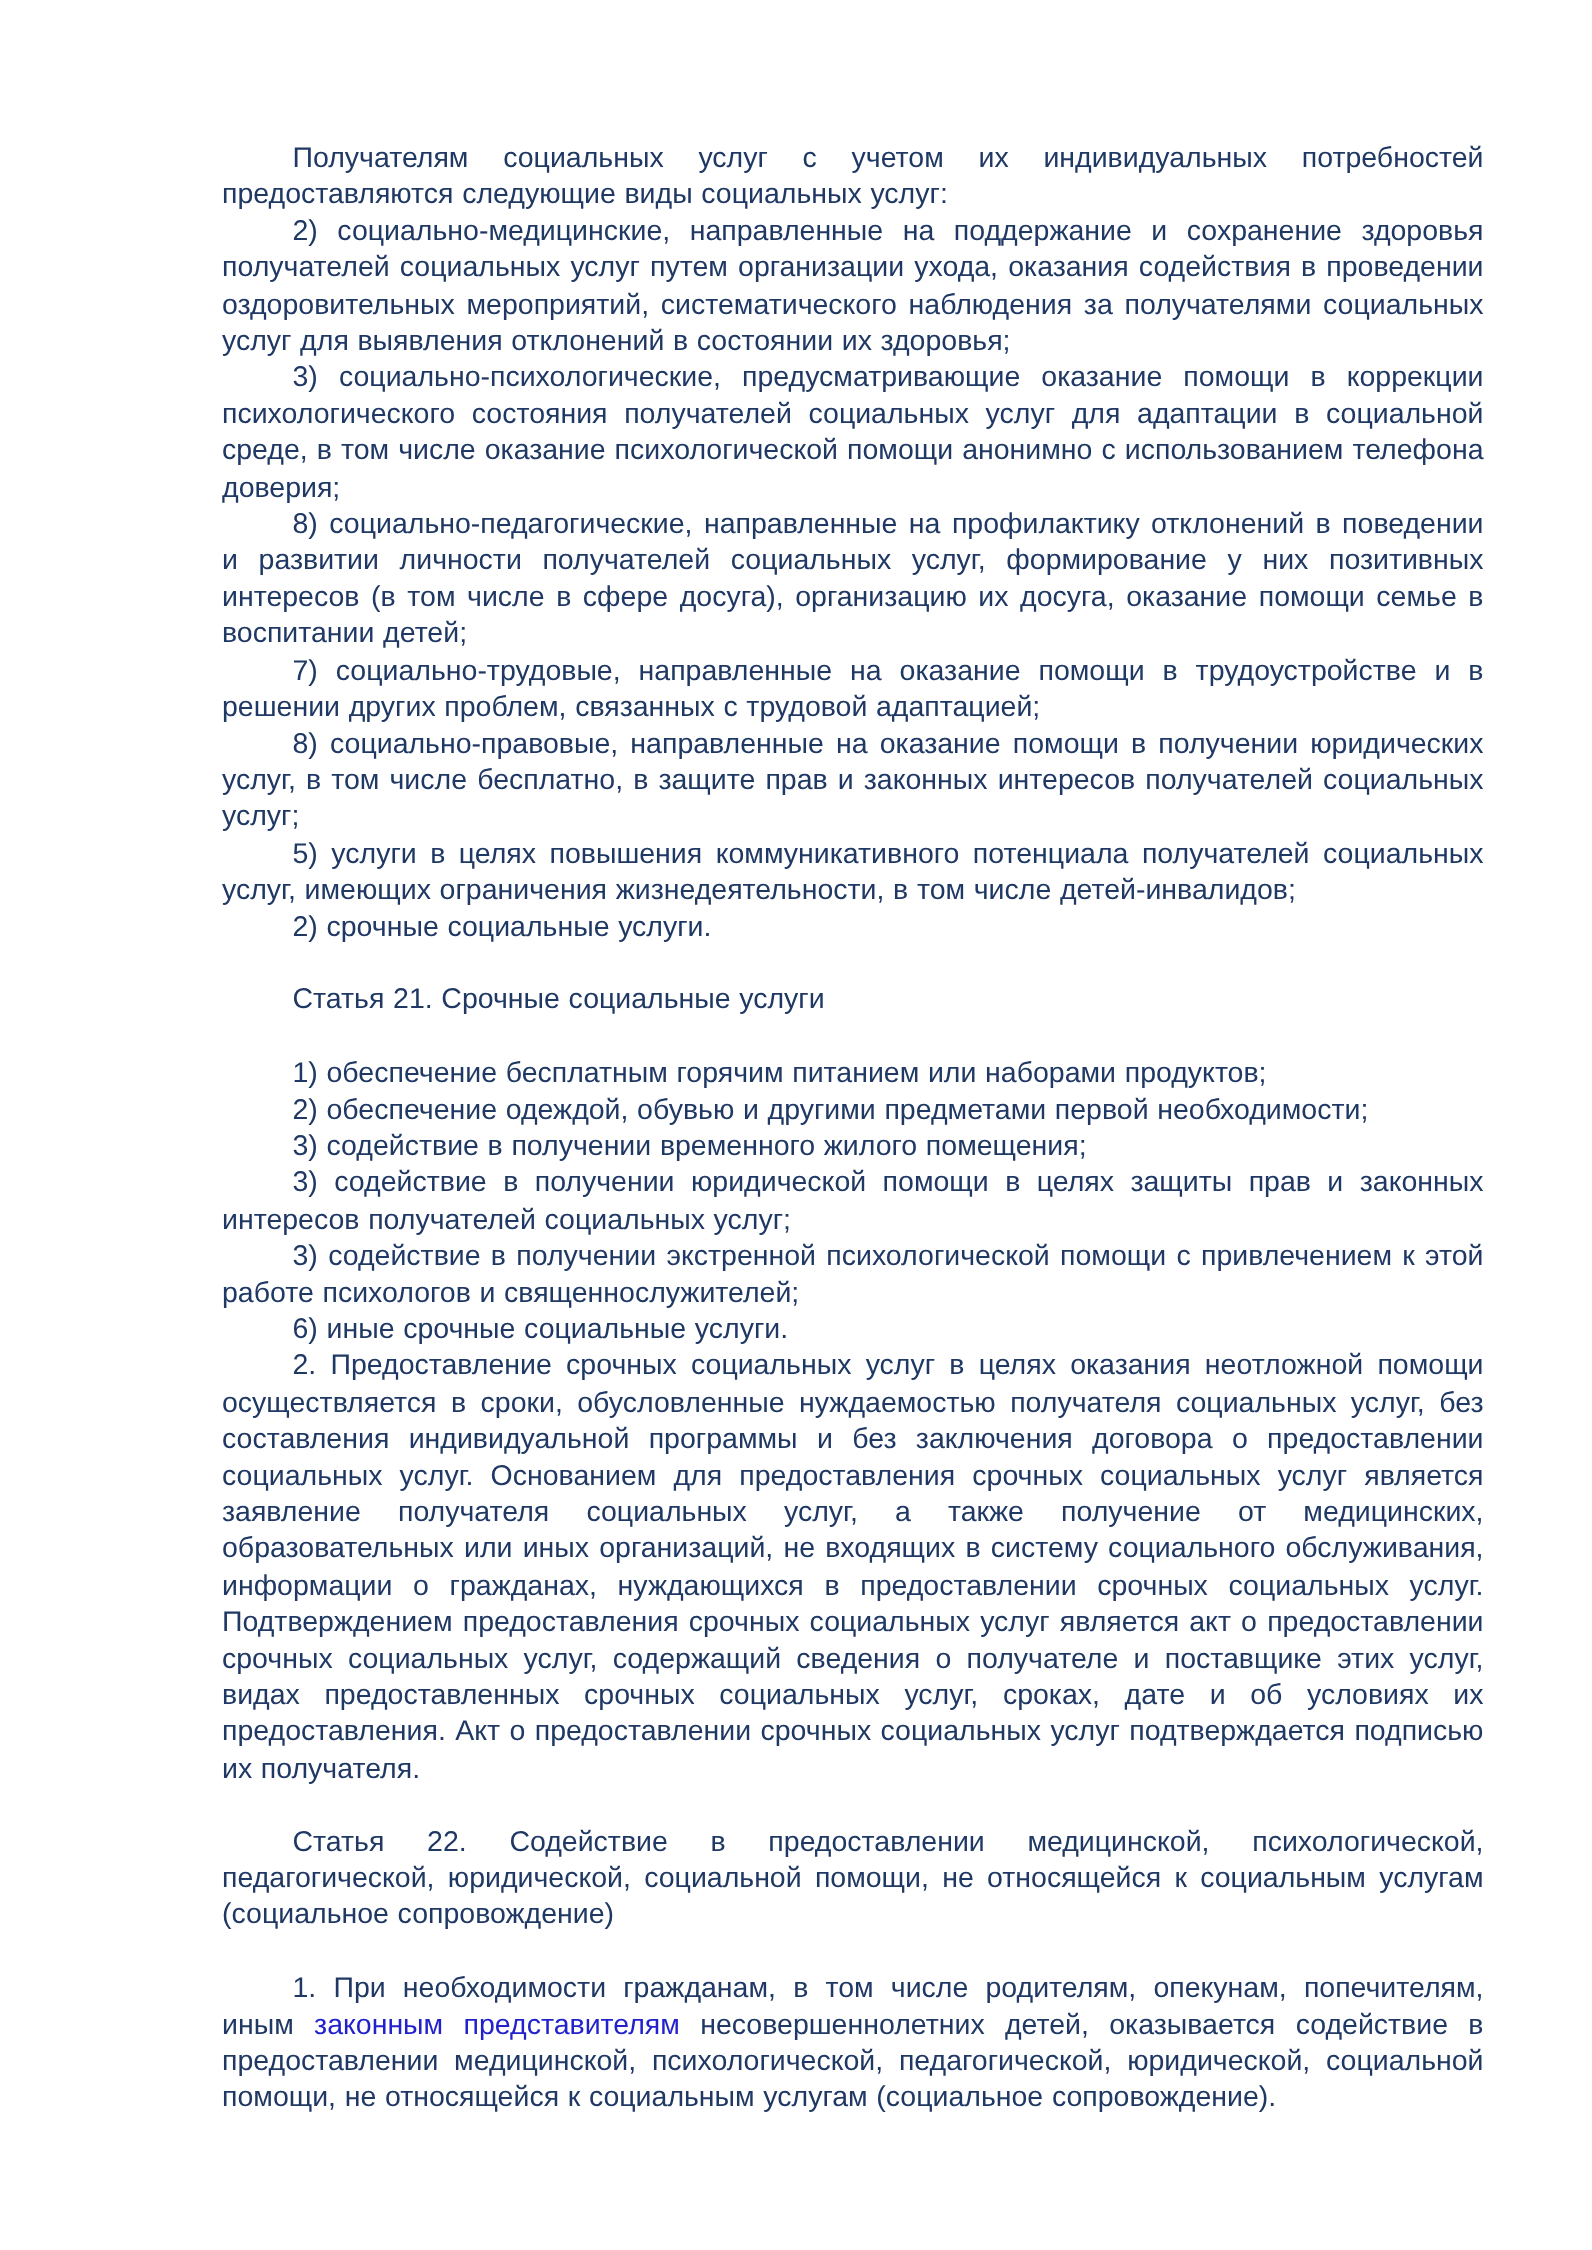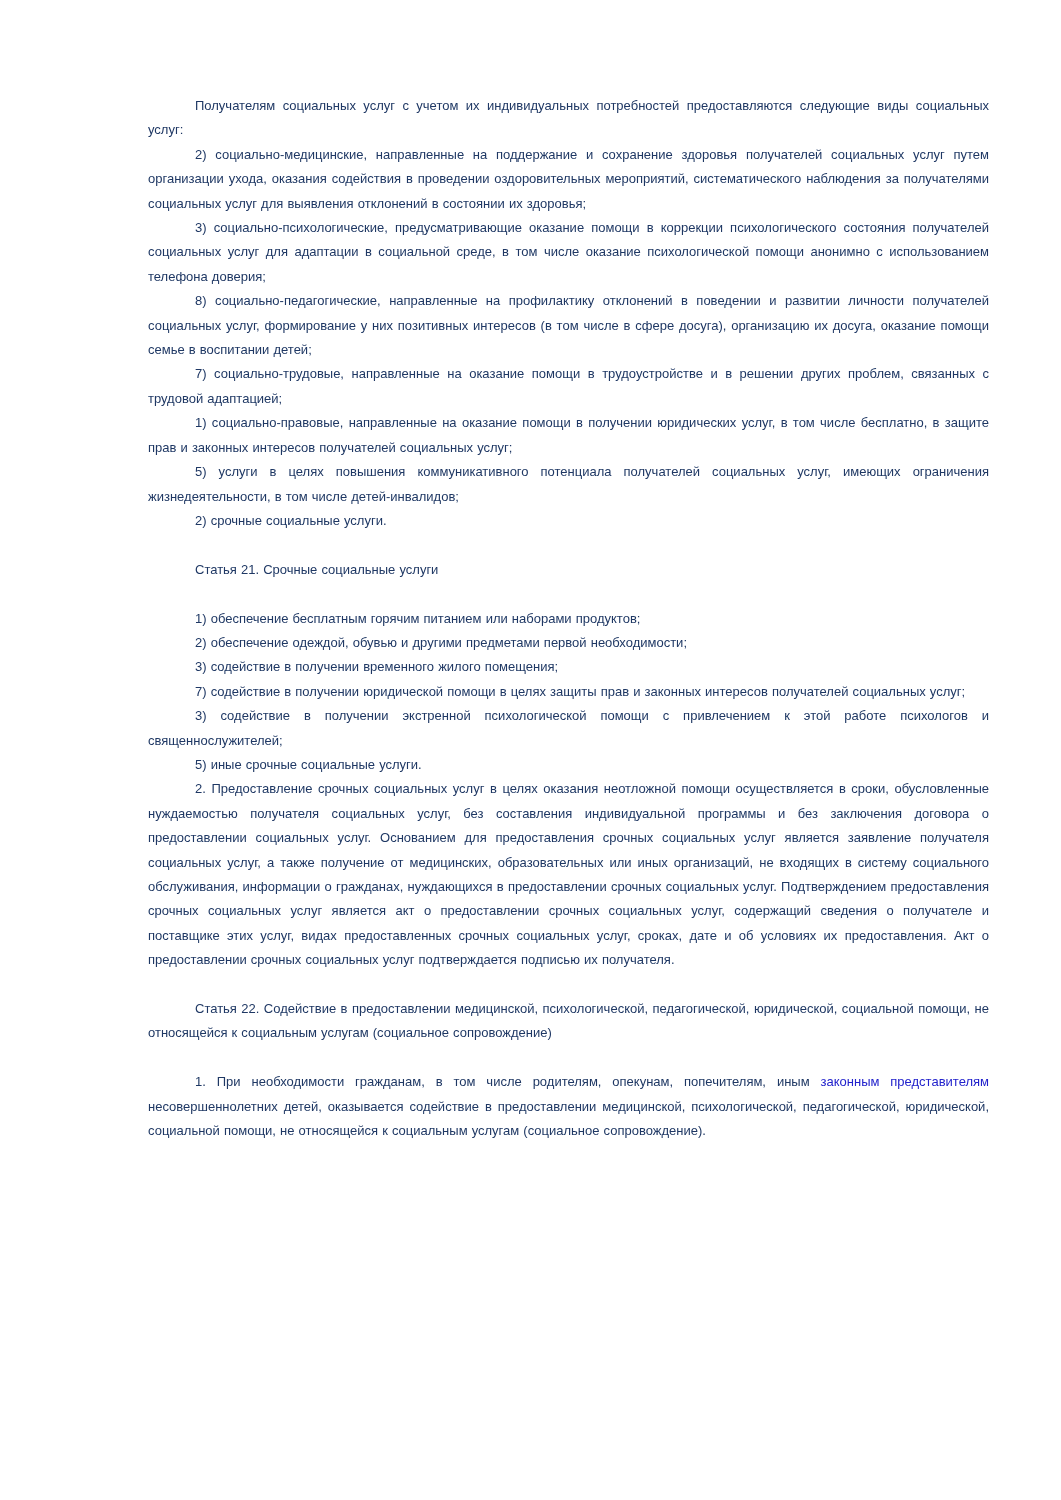--- a/index.html
+++ b/index.html
@@ -8,21 +8,21 @@
     background: #ffffff;
   }
   .page {
     position: relative;
     box-sizing: border-box;
     width: 1061px;
     height: 1500px;
     background: #ffffff;
     padding: 94px 72px 40px 148px;
     font-family: "Liberation Sans", sans-serif;
-    font-size: 13px;
+    font-size: 19px;
     line-height: 24.4px;
     color: #1f3864;
     overflow: hidden;
   }
   .para {
     margin: 0;
     text-align: justify;
     text-indent: 47px;
     word-spacing: 0.5px;
   }
@@ -38,31 +38,31 @@
 </head>
 <body>
 
 <div class="page" style="background: rgb(255, 255, 255); color: rgb(31, 56, 100);">
   <div>
       <p class="para">Получателям социальных услуг с учетом их индивидуальных потребностей предоставляются следующие виды социальных услуг:</p>
       <p class="para">2) социально-медицинские, направленные на поддержание и сохранение здоровья получателей социальных услуг путем организации ухода, оказания содействия в проведении оздоровительных мероприятий, систематического наблюдения за получателями социальных услуг для выявления отклонений в состоянии их здоровья;</p>
       <p class="para">3) социально-психологические, предусматривающие оказание помощи в коррекции психологического состояния получателей социальных услуг для адаптации в социальной среде, в том числе оказание психологической помощи анонимно с использованием телефона доверия;</p>
       <p class="para">8) социально-педагогические, направленные на профилактику отклонений в поведении и развитии личности получателей социальных услуг, формирование у них позитивных интересов (в том числе в сфере досуга), организацию их досуга, оказание помощи семье в воспитании детей;</p>
       <p class="para">7) социально-трудовые, направленные на оказание помощи в трудоустройстве и в решении других проблем, связанных с трудовой адаптацией;</p>
-      <p class="para">1) социально-правовые, направленные на оказание помощи в получении юридических услуг, в том числе бесплатно, в защите прав и законных интересов получателей социальных услуг;</p>
+      <p class="para">8) социально-правовые, направленные на оказание помощи в получении юридических услуг, в том числе бесплатно, в защите прав и законных интересов получателей социальных услуг;</p>
       <p class="para">5) услуги в целях повышения коммуникативного потенциала получателей социальных услуг, имеющих ограничения жизнедеятельности, в том числе детей-инвалидов;</p>
       <p class="para">2) срочные социальные услуги.</p>
       <div class="spacer"></div>
       <p class="para">Статья 21. Срочные социальные услуги</p>
       <div class="spacer"></div>
       <p class="para">1) обеспечение бесплатным горячим питанием или наборами продуктов;</p>
       <p class="para">2) обеспечение одеждой, обувью и другими предметами первой необходимости;</p>
       <p class="para">3) содействие в получении временного жилого помещения;</p>
-      <p class="para">7) содействие в получении юридической помощи в целях защиты прав и законных интересов получателей социальных услуг;</p>
+      <p class="para">3) содействие в получении юридической помощи в целях защиты прав и законных интересов получателей социальных услуг;</p>
       <p class="para">3) содействие в получении экстренной психологической помощи с привлечением к этой работе психологов и священнослужителей;</p>
-      <p class="para">5) иные срочные социальные услуги.</p>
+      <p class="para">6) иные срочные социальные услуги.</p>
       <p class="para">2. Предоставление срочных социальных услуг в целях оказания неотложной помощи осуществляется в сроки, обусловленные нуждаемостью получателя социальных услуг, без составления индивидуальной программы и без заключения договора о предоставлении социальных услуг. Основанием для предоставления срочных социальных услуг является заявление получателя социальных услуг, а также получение от медицинских, образовательных или иных организаций, не входящих в систему социального обслуживания, информации о гражданах, нуждающихся в предоставлении срочных социальных услуг. Подтверждением предоставления срочных социальных услуг является акт о предоставлении срочных социальных услуг, содержащий сведения о получателе и поставщике этих услуг, видах предоставленных срочных социальных услуг, сроках, дате и об условиях их предоставления. Акт о предоставлении срочных социальных услуг подтверждается подписью их получателя.</p>
       <div class="spacer"></div>
       <p class="para">Статья 22. Содействие в предоставлении медицинской, психологической, педагогической, юридической, социальной помощи, не относящейся к социальным услугам (социальное сопровождение)</p>
       <div class="spacer"></div>
       <p class="para"><span>1. При необходимости гражданам, в том числе родителям, опекунам, попечителям, иным </span><span class="link" style="color: rgb(34, 34, 204);">законным представителям</span><span> несовершеннолетних детей, оказывается содействие в предоставлении медицинской, психологической, педагогической, юридической, социальной помощи, не относящейся к социальным услугам (социальное сопровождение).</span></p>
     </div>
 </div>
 
 </body></html>

